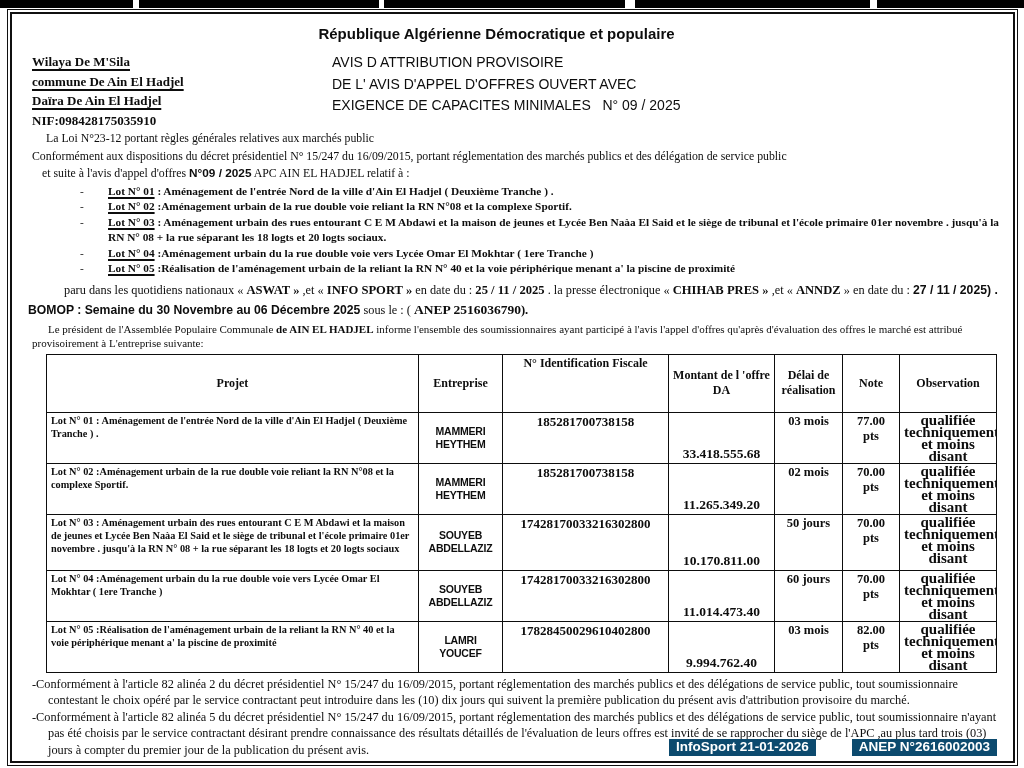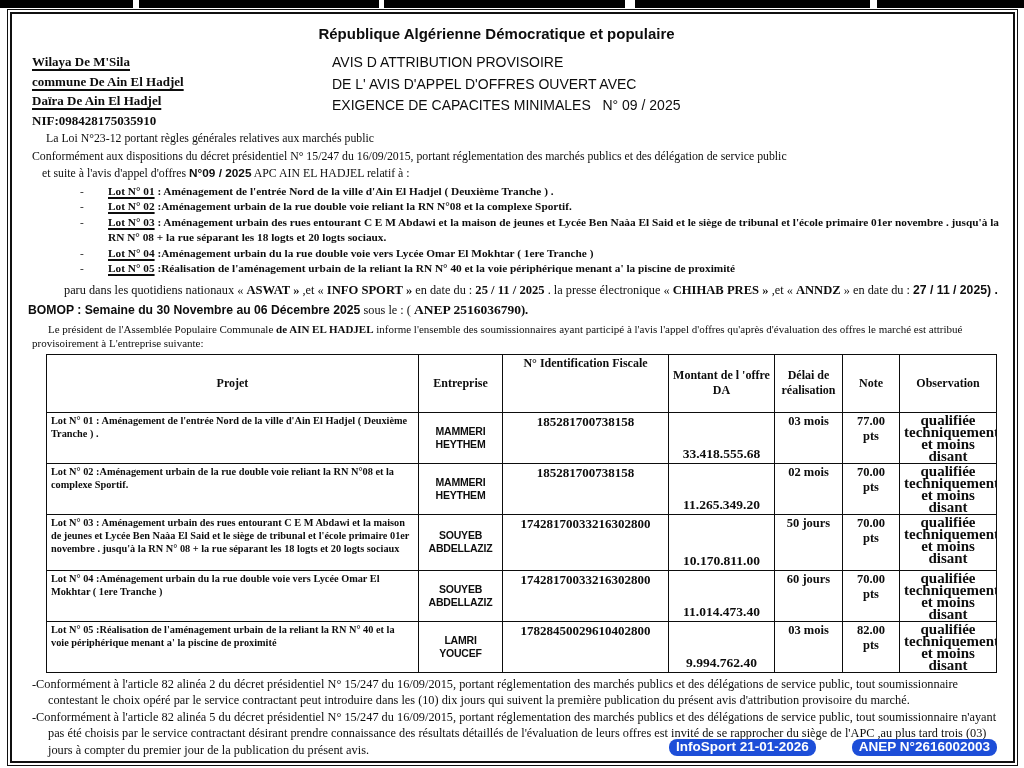--- a/index.html
+++ b/index.html
@@ -54,22 +54,22 @@
   td.note{font-weight:bold;font-size:12.5px;line-height:15px;text-align:center;vertical-align:top;padding-top:3px;}
   td.note .pts{display:block;}
   td.obs{font-weight:bold;font-size:15px;line-height:12px;text-align:center;vertical-align:top;padding:3px 6px;}
   tr.r1,tr.r2,tr.r4,tr.r5{height:42px;}
   tr.r3{height:56px;}
 
   .footer{margin-top:3px;font-size:12.3px;line-height:16.5px;}
   .footer p{margin:0;padding-left:16px;text-indent:-16px;}
 
   .badges{position:absolute;right:16px;bottom:5px;display:flex;gap:36px;}
-  .badge{background:#1d4ed8;color:#ffffff;font-family:"Liberation Sans",sans-serif;
-    font-weight:bold;font-size:13.5px;padding:0 7px 2px 7px;white-space:nowrap;border-radius:8px;}
+  .badge{background:#0c4a6e;color:#ffffff;font-family:"Liberation Sans",sans-serif;
+    font-weight:bold;font-size:13.5px;padding:0 7px 2px 7px;white-space:nowrap;}
 </style>
 </head>
 <body>
 
 <div class="page">
   <div class="scan-top"></div>
   <div class="frame-outer">
     <div class="frame-inner">
       <div class="content">
 

